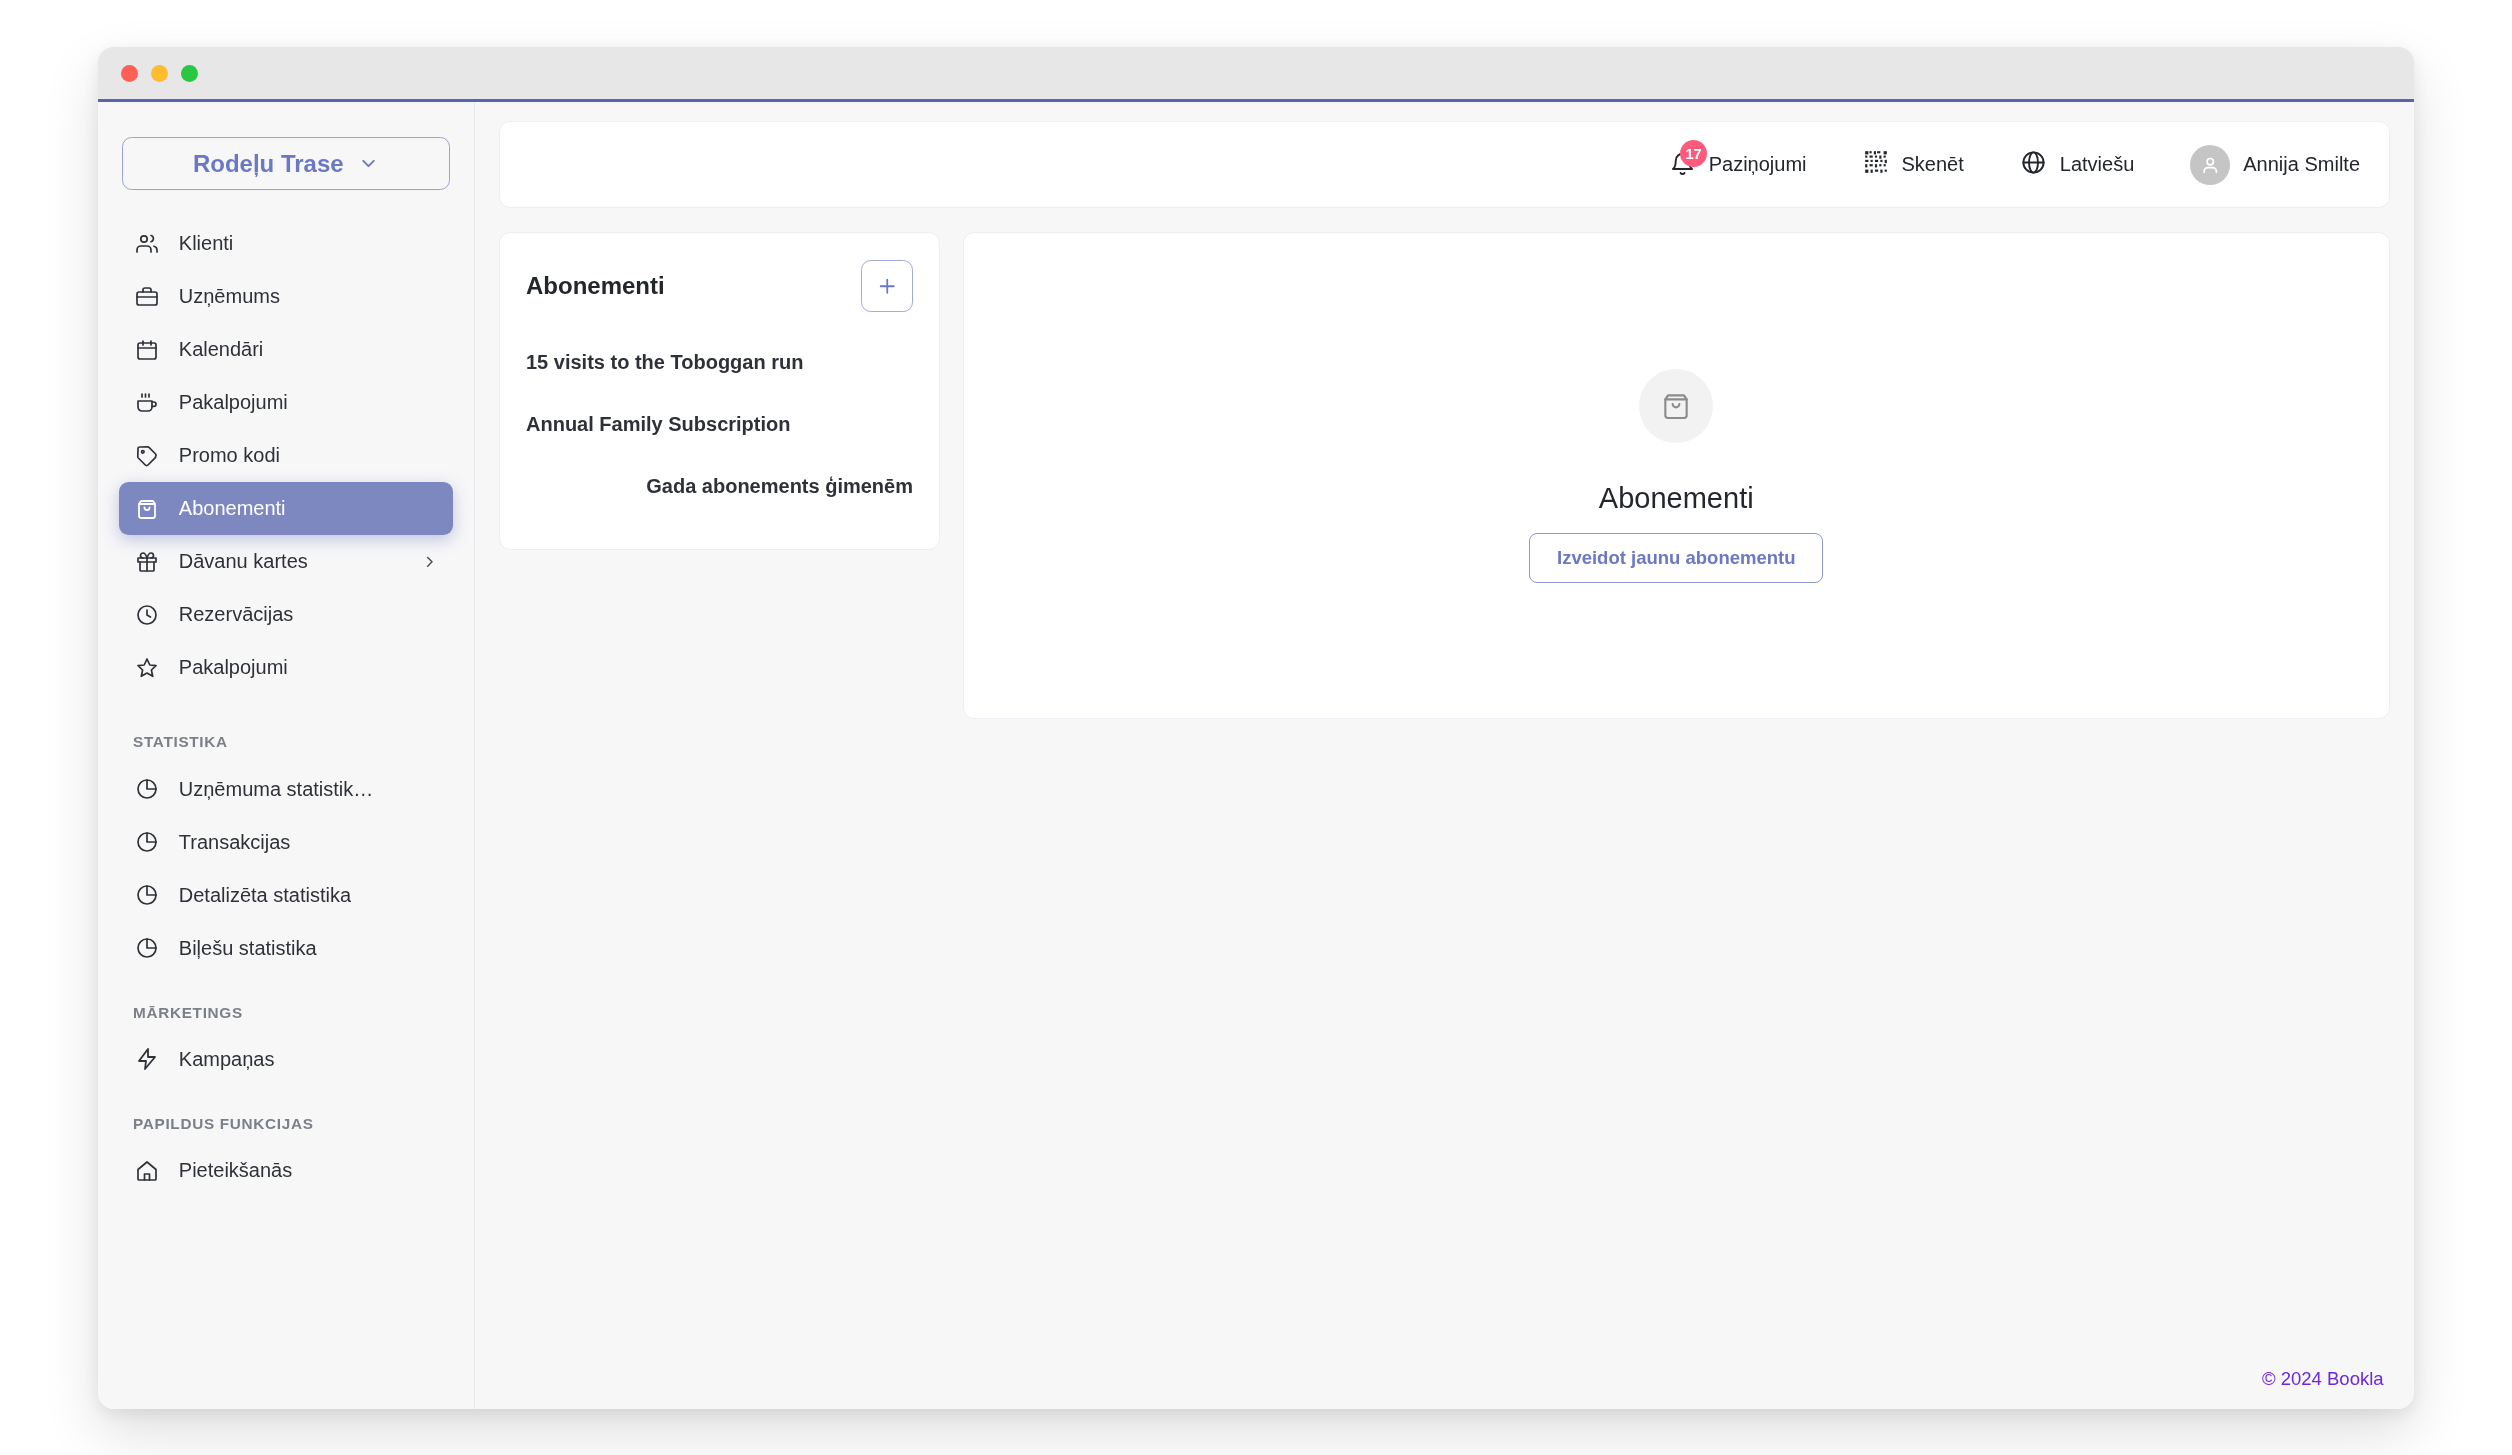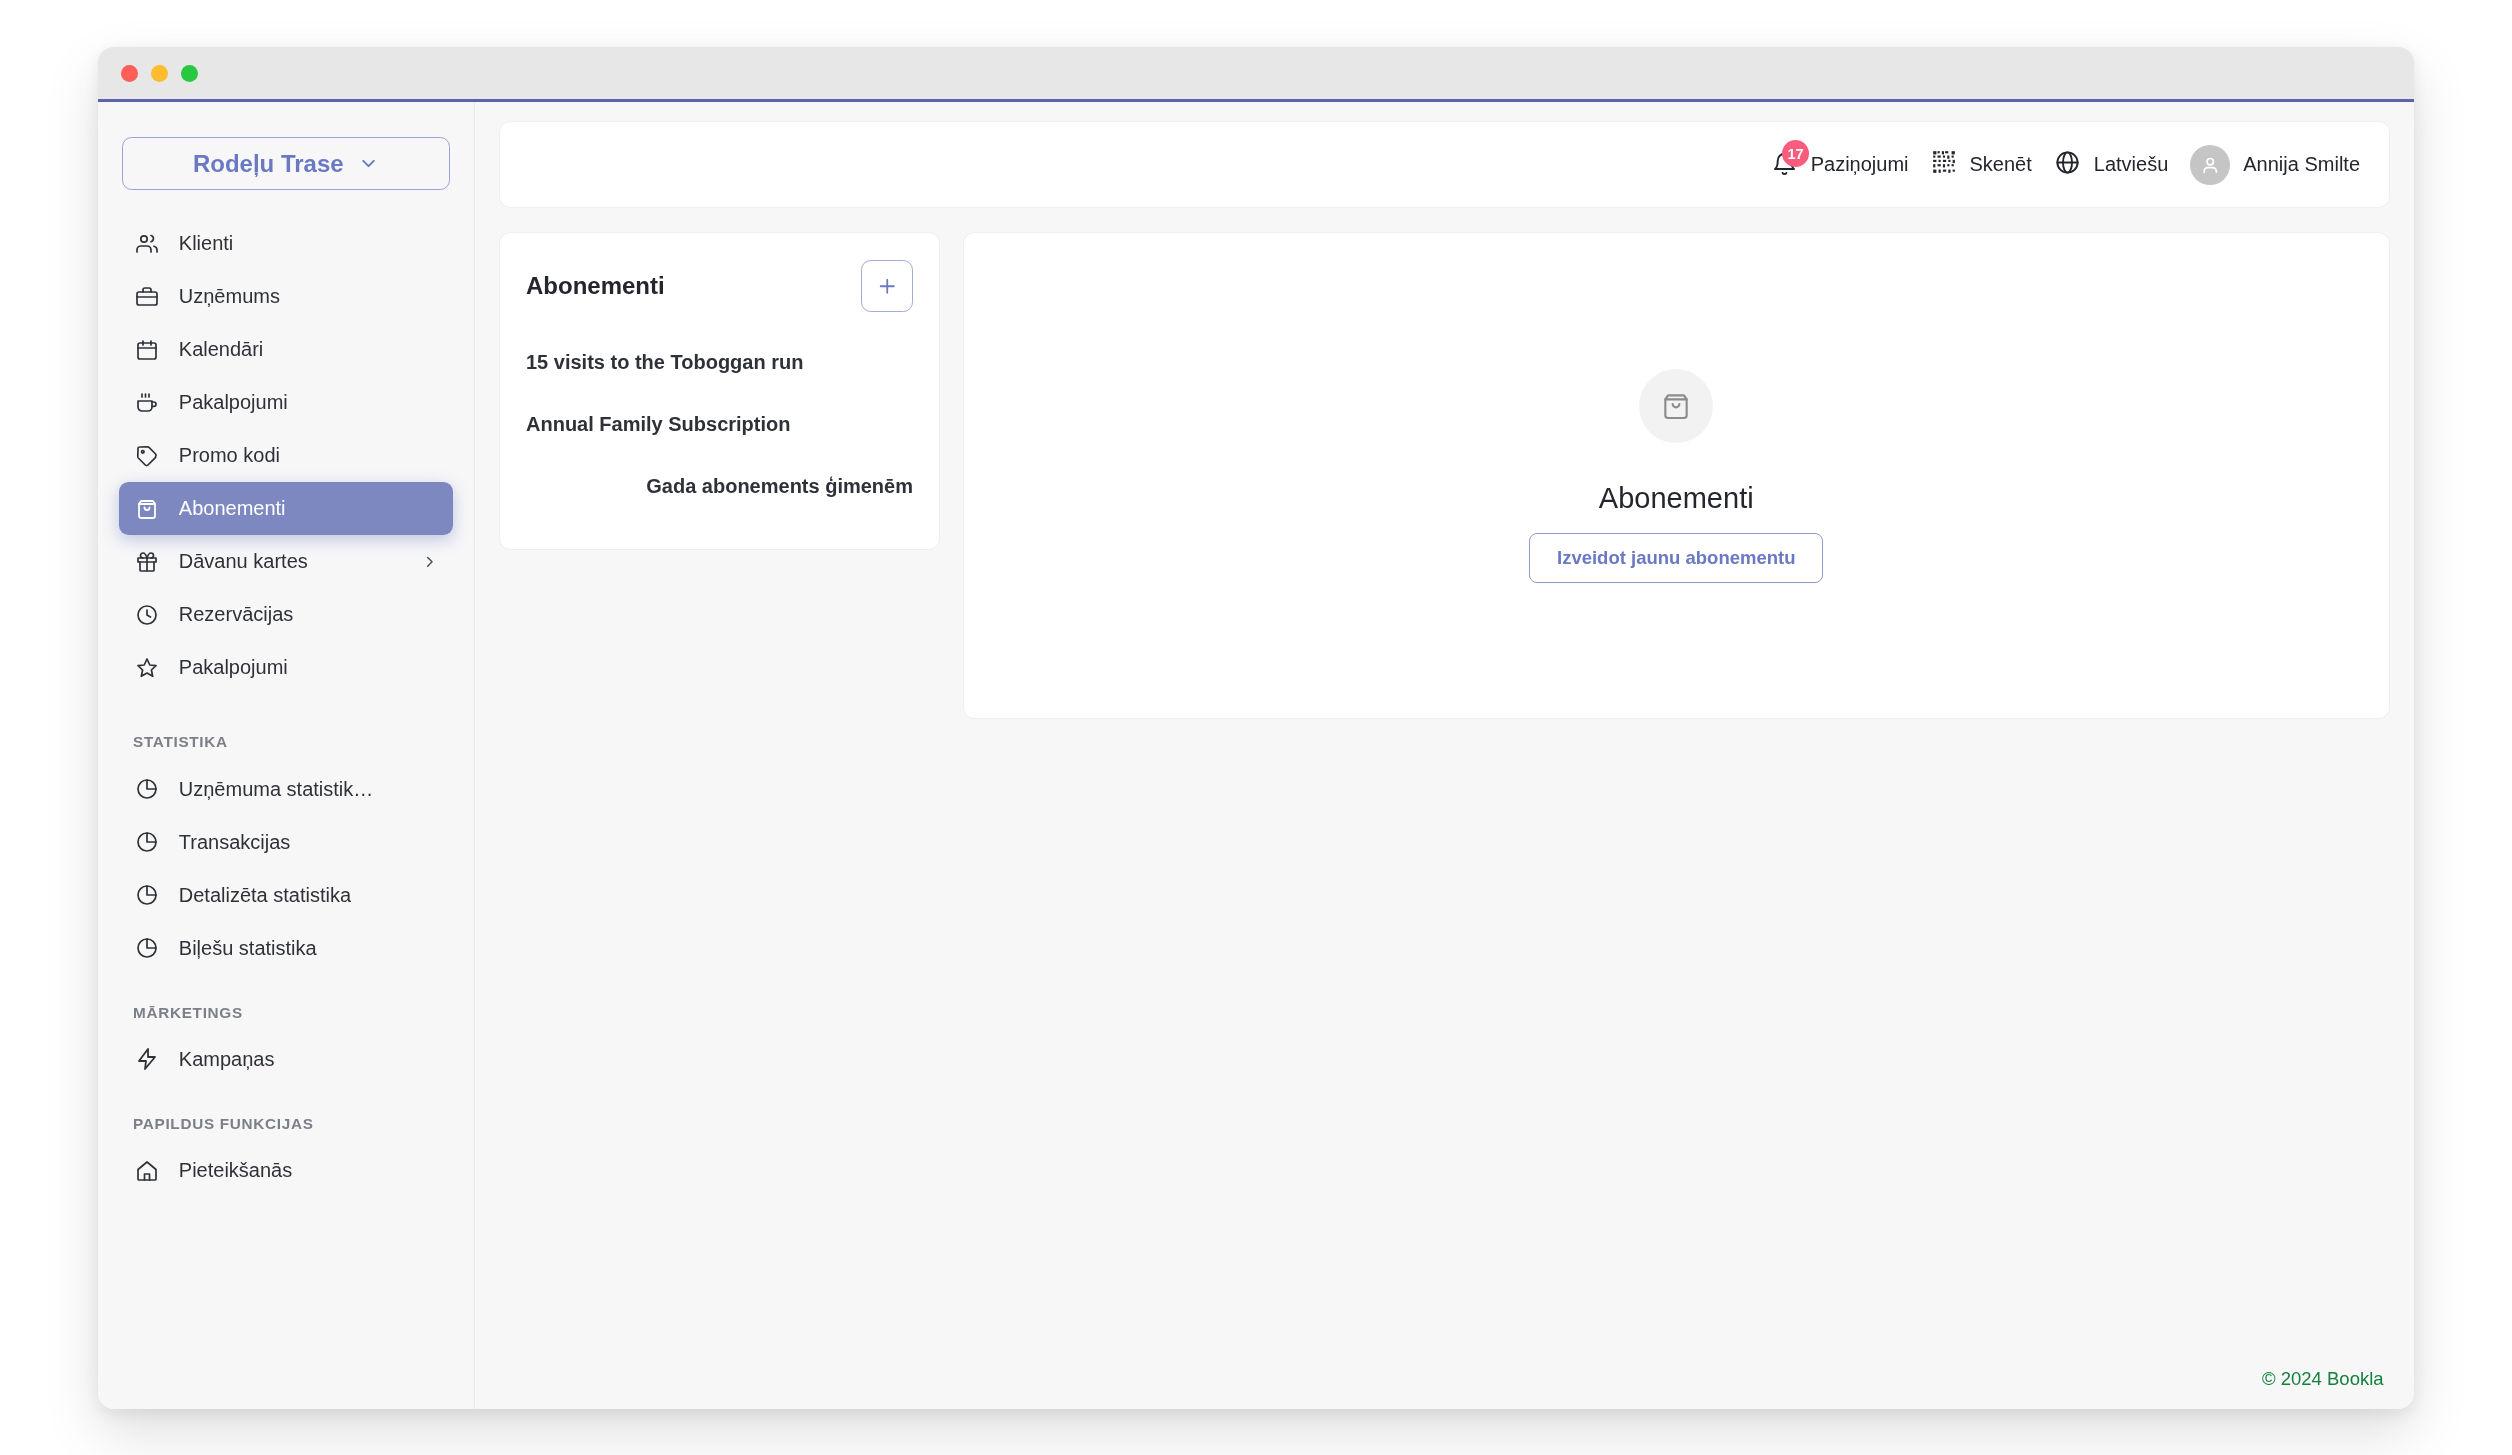--- a/index.html
+++ b/index.html
@@ -133,21 +133,21 @@
 
   .topbar {
     height: 87px;
     background: #ffffff;
     border: 0.8px solid #eceef3;
     border-radius: 11.3px;
     display: flex;
     align-items: center;
     justify-content: flex-end;
     padding-right: 29px;
-    gap: 22px;
+    gap: 56px;
     flex: 0 0 auto;
   }
   .top-action {
     display: flex;
     align-items: center;
     gap: 13px;
     font-size: 20px;
     color: #23262c;
     cursor: pointer;
     position: relative;
@@ -259,21 +259,21 @@
     cursor: pointer;
   }
 
   .footer {
     flex: 0 0 auto;
     display: flex;
     justify-content: flex-end;
     align-items: center;
     padding: 0 6.4px 19.3px 0;
     font-size: 18.5px;
-    color: #15803d;
+    color: #6d28d9;
   }
 </style>
 </head>
 <body>
 
 <div class="window">
 
   <div class="titlebar">
     <span class="dot red"></span>
     <span class="dot yellow"></span>

